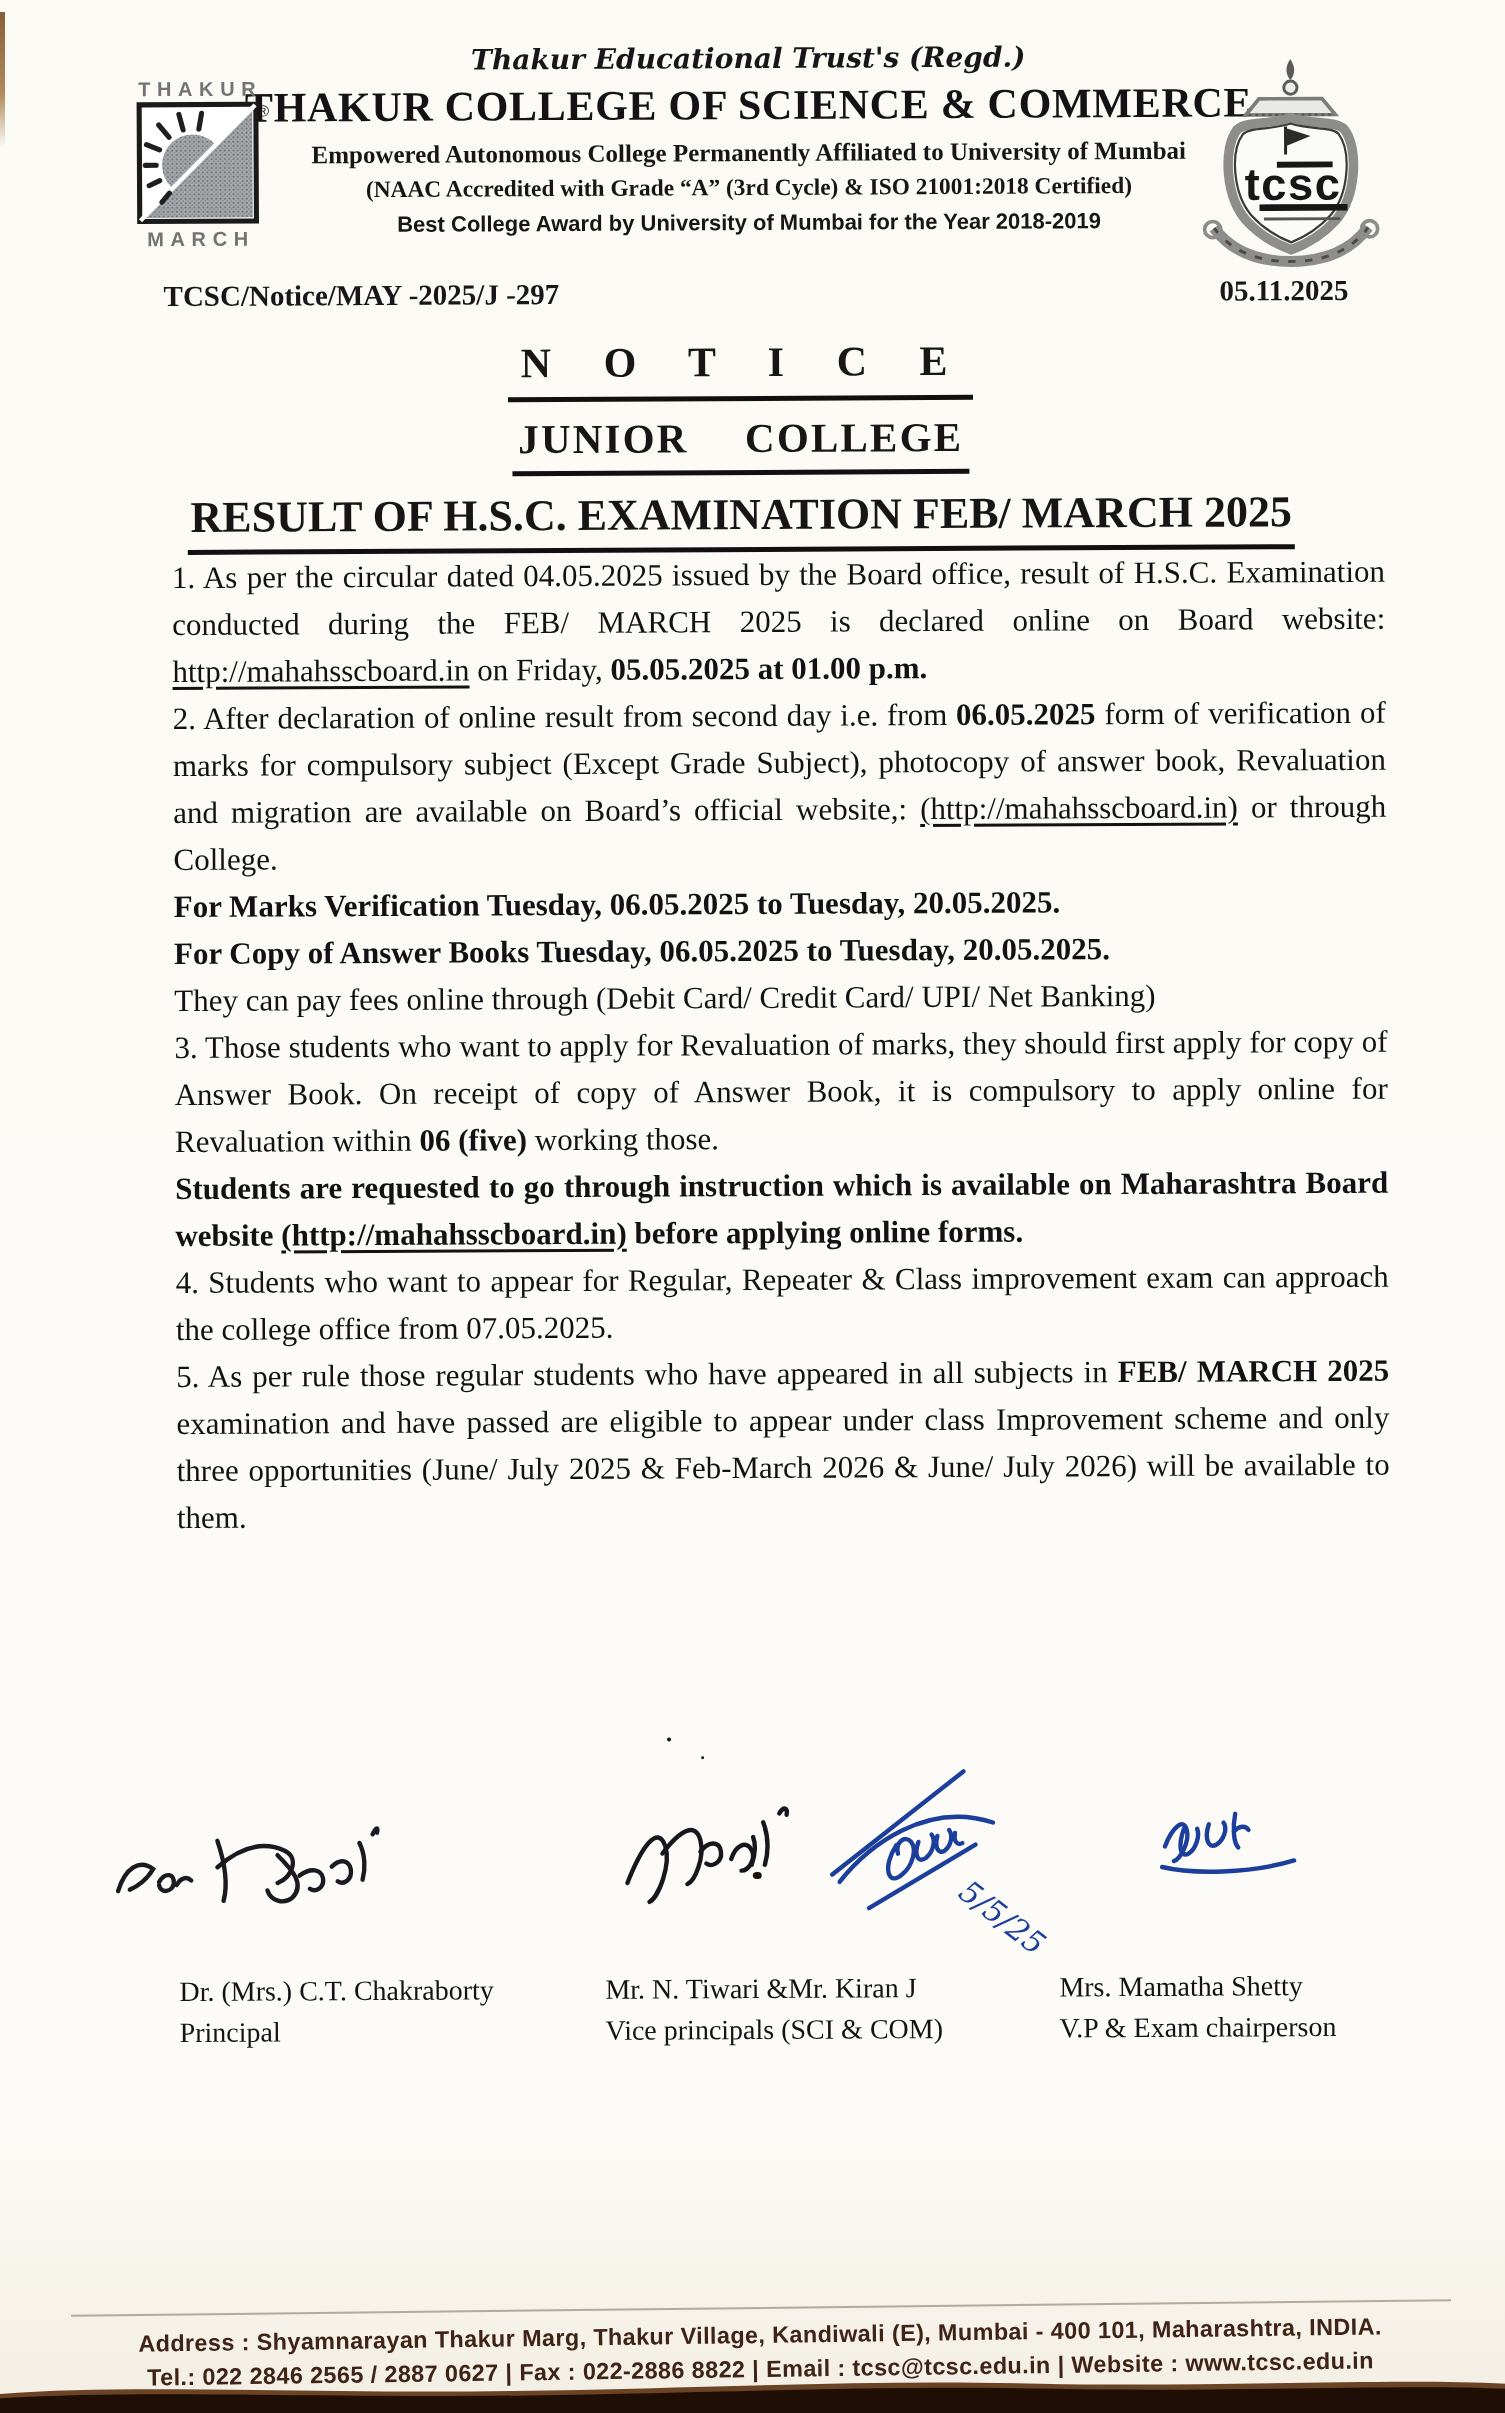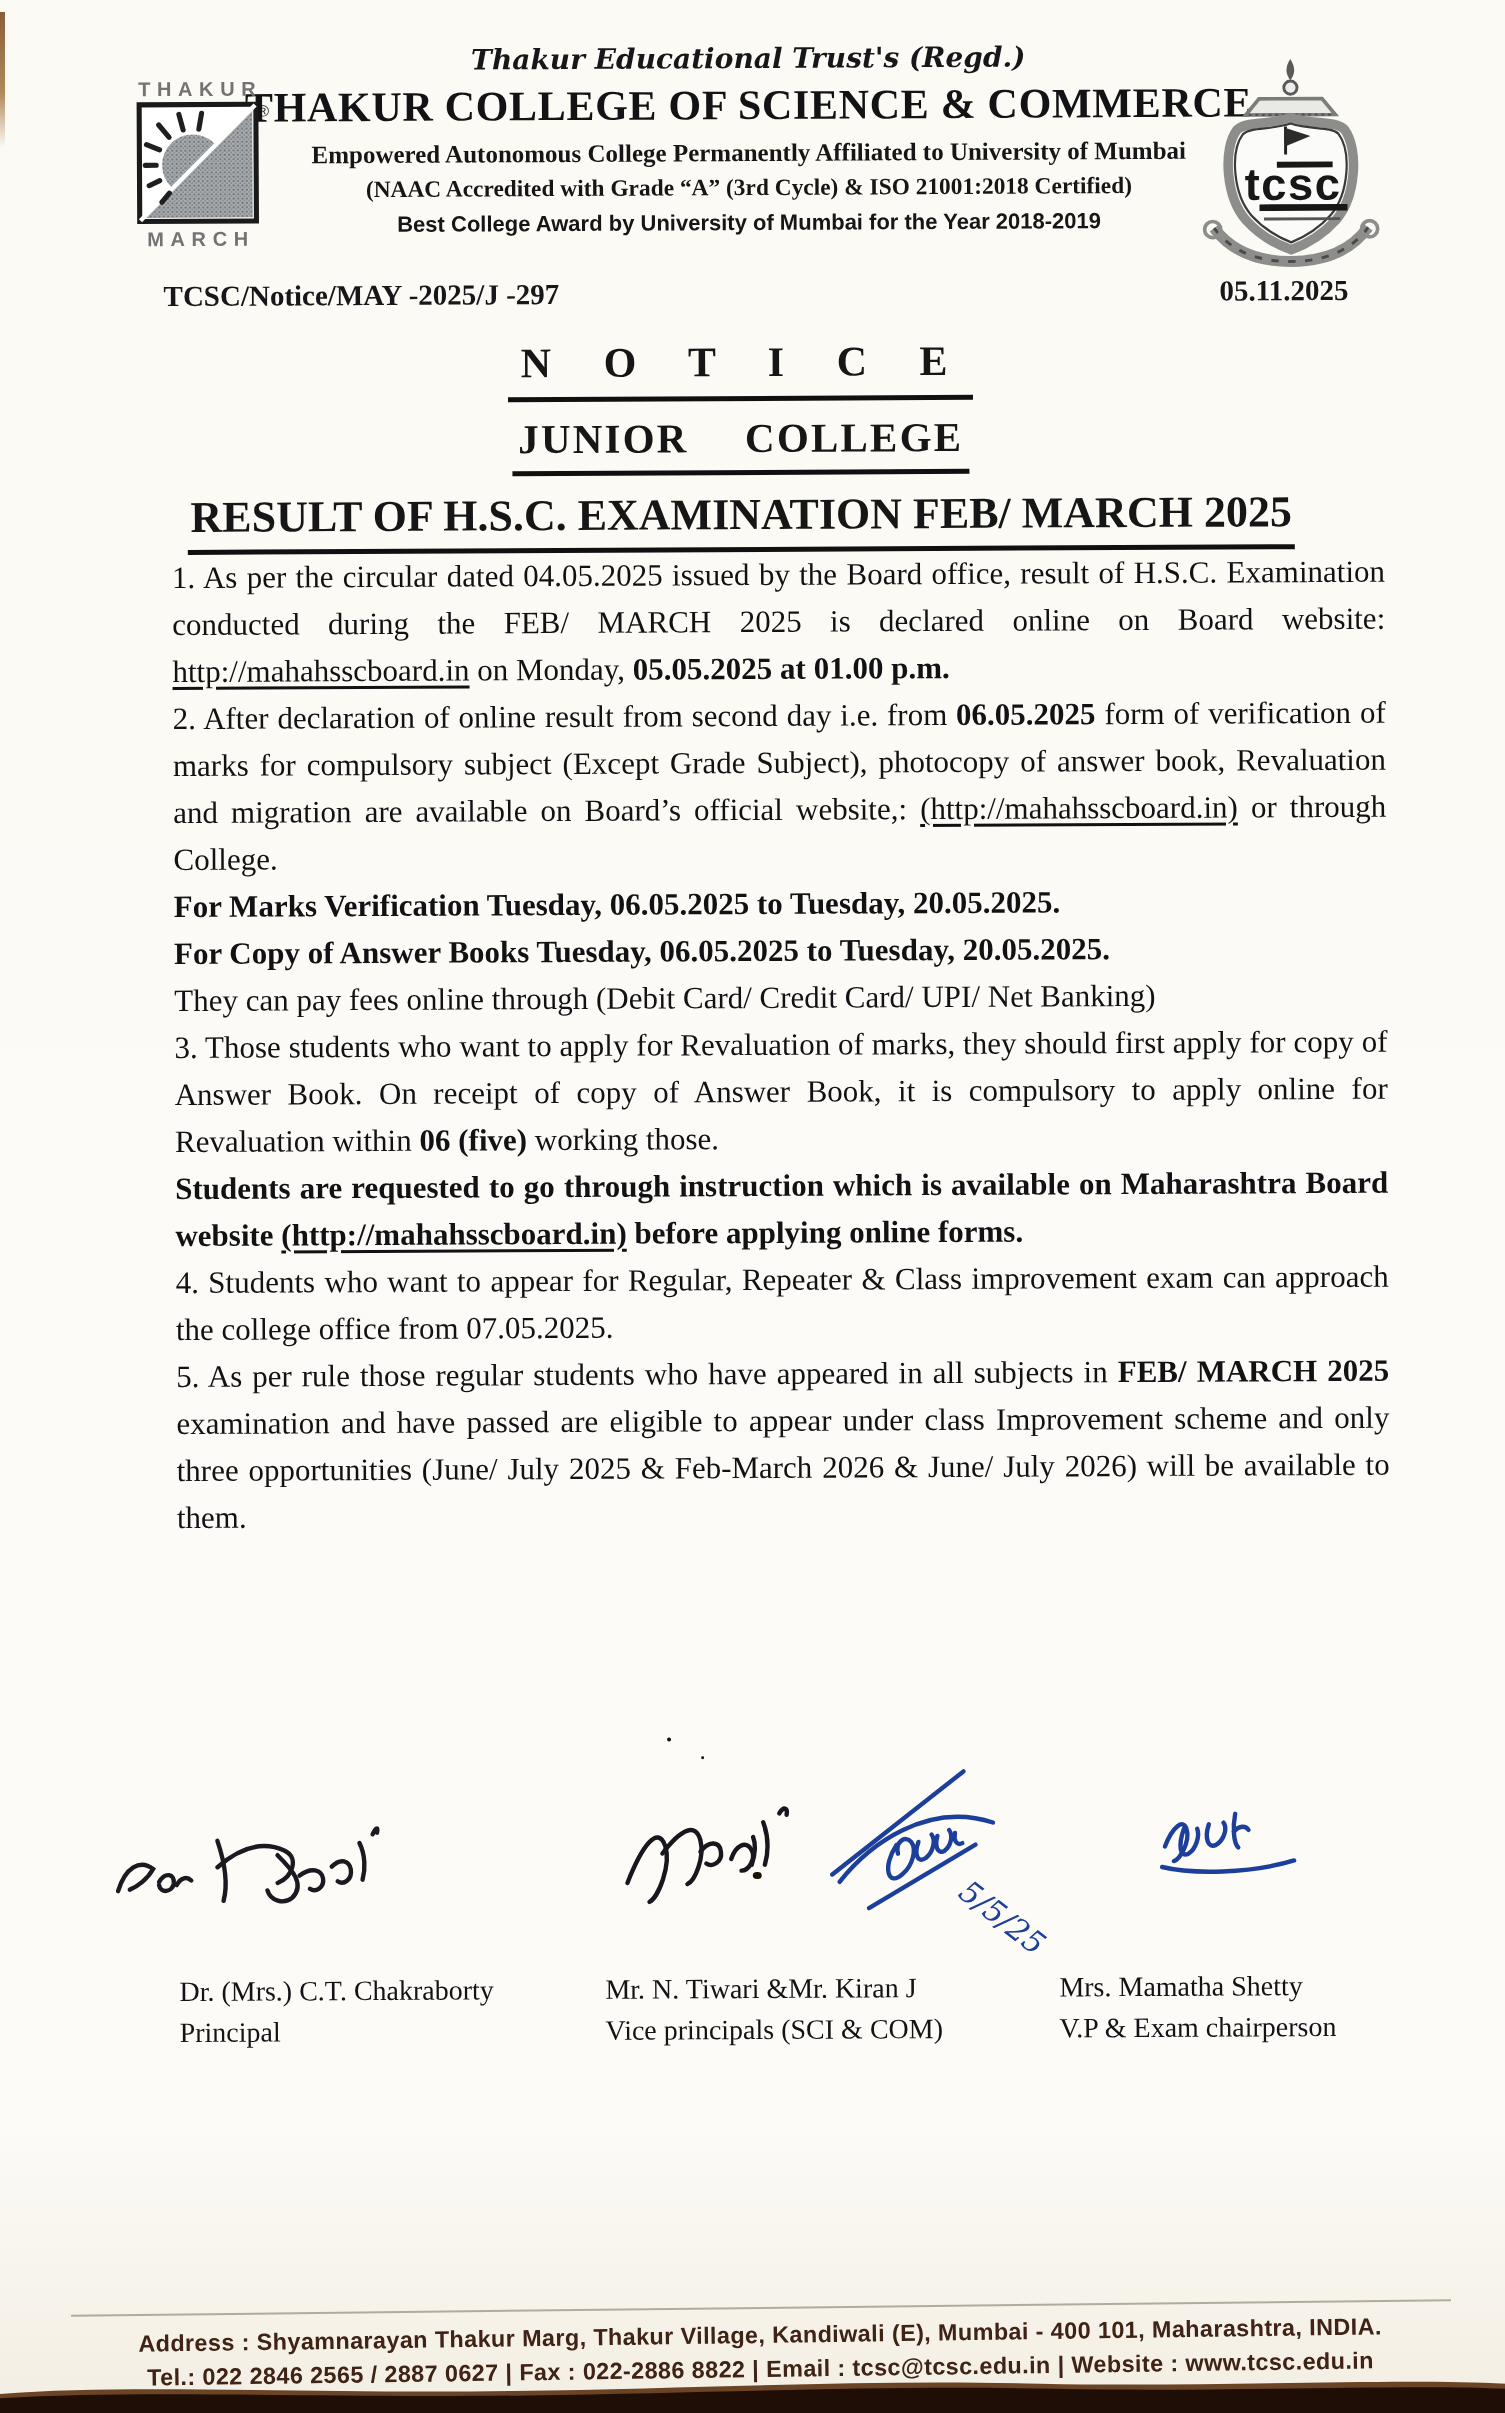--- a/index.html
+++ b/index.html
@@ -133,21 +133,21 @@
     <span>05.11.2025</span>
   </div>
 
   <div class="headings">
     <div class="hline h-notice"><span>N O T I C E</span></div>
     <div class="hline h-junior"><span>JUNIOR COLLEGE</span></div>
     <div class="hline h-result"><span>RESULT OF H.S.C. EXAMINATION FEB/ MARCH 2025</span></div>
   </div>
 
   <div class="content">
-    <p class="mb28"><span class="seg">1. As per the circular dated 04.05.2025 issued by the Board office, result of H.S.C. Examination conducted during the FEB/ MARCH 2025 is declared online on Board website: </span><span class="seg u">http://mahahsscboard.in</span><span class="seg"> on Monday, </span><span class="seg b">05.05.2025 at 01.00 p.m.</span></p>
+    <p class="mb28"><span class="seg">1. As per the circular dated 04.05.2025 issued by the Board office, result of H.S.C. Examination conducted during the FEB/ MARCH 2025 is declared online on Board website: </span><span class="seg u">http://mahahsscboard.in</span><span class="seg"> on Friday, </span><span class="seg b">05.05.2025 at 01.00 p.m.</span></p>
     <p class="mb72"><span class="seg">2. After declaration of online result from second day i.e. from </span><span class="seg b">06.05.2025</span><span class="seg"> form of verification of marks for compulsory subject (Except Grade Subject), photocopy of answer book, Revaluation and migration are available on Board’s official website,: </span><span class="seg u">(http://mahahsscboard.in)</span><span class="seg"> or through College.</span></p>
     <p class="boldline">For Marks Verification Tuesday, 06.05.2025 to Tuesday, 20.05.2025.</p>
     <p class="boldline mb22">For Copy of Answer Books Tuesday, 06.05.2025 to Tuesday, 20.05.2025.</p>
     <p>They can pay fees online through (Debit Card/ Credit Card/ UPI/ Net Banking)</p>
     <p><span class="seg">3. Those students who want to apply for Revaluation of marks, they should first apply for copy of Answer Book. On receipt of copy of Answer Book, it is compulsory to apply online for Revaluation within </span><span class="seg b">06 (five)</span><span class="seg"> working those.</span></p>
     <p class="bold-just"><span class="seg b">Students are requested to go through instruction which is available on Maharashtra Board website </span><span class="seg b u">(http://mahahsscboard.in)</span><span class="seg b"> before applying online forms.</span></p>
     <p class="mb28"><span class="seg">4. Students who want to appear for Regular, Repeater &amp; Class improvement exam can approach the college office from 07.05.2025.</span></p>
     <p><span class="seg">5. As per rule those regular students who have appeared in all subjects in </span><span class="seg b">FEB/ MARCH 2025</span><span class="seg"> examination and have passed are eligible to appear under class Improvement scheme and only three opportunities (June/ July 2025 &amp; Feb-March 2026 &amp; June/ July 2026) will be available to them.</span></p>
   </div>
 

